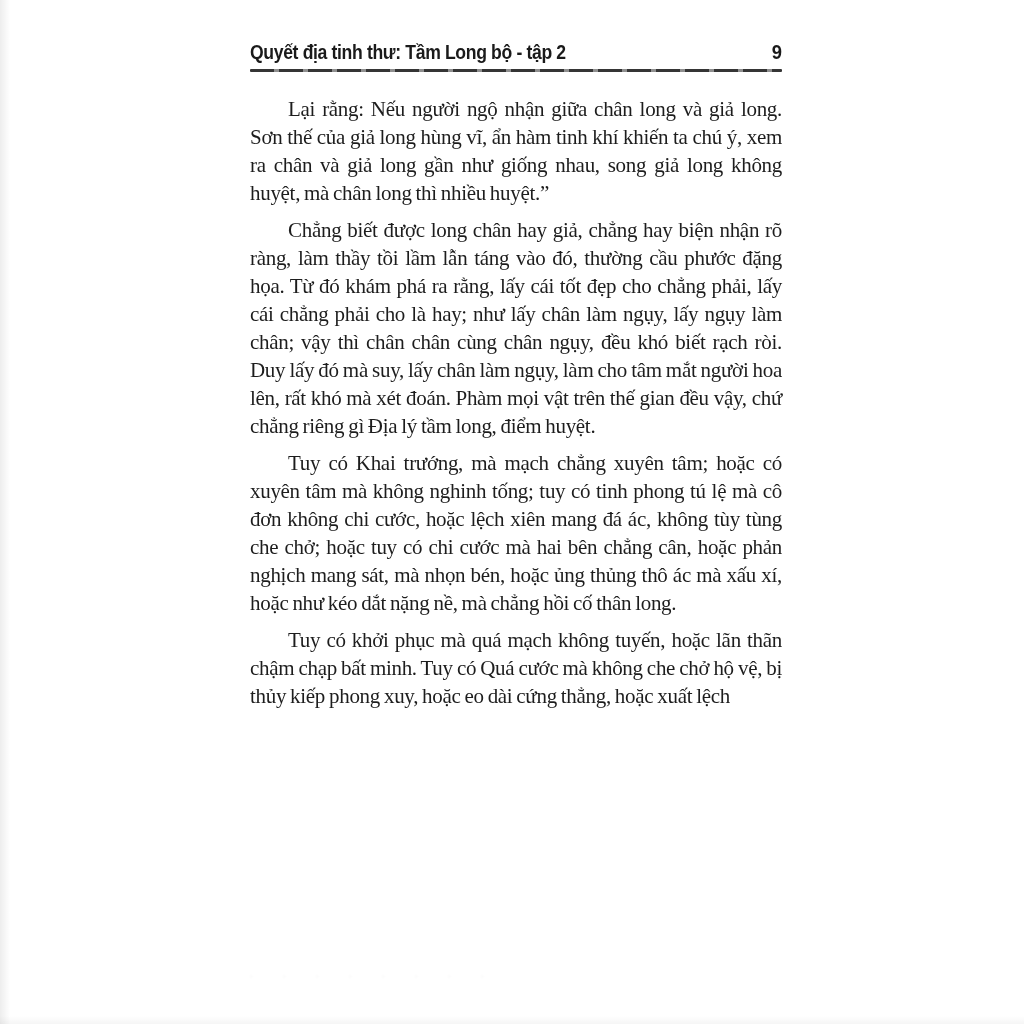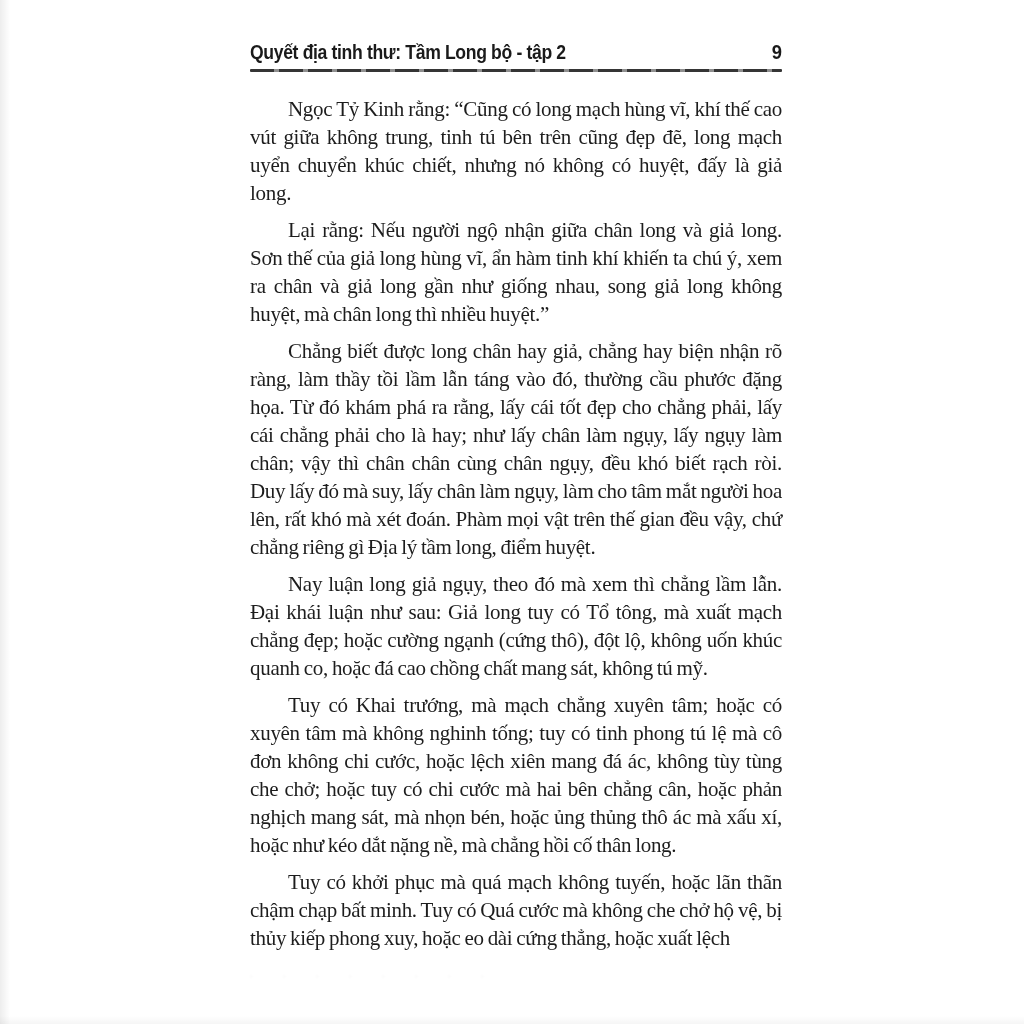--- a/index.html
+++ b/index.html
@@ -106,24 +106,22 @@
   <div class="content">
 
     <div class="hdr">
       <span class="hdr-title">Quyết địa tinh thư: Tầm Long bộ - tập 2</span>
       <span class="hdr-page">9</span>
     </div>
 
     <div class="hdr-rule"></div>
 
     <div class="body-text">
-      <p>Ngọc Tỷ Kinh rằng: “Cũng có long mạch hùng vĩ, khí thế cao vút giữa không trung, tinh tú bên trên cũng đẹp đẽ, long mạch uyển chuyển khúc chiết, nhưng nó không có huyệt, đấy là giả long.</p>
       <p>Lại rằng: Nếu người ngộ nhận giữa chân long và giả long. Sơn thế của giả long hùng vĩ, ẩn hàm tinh khí khiến ta chú ý, xem ra chân và giả long gần như giống nhau, song giả long không huyệt, mà chân long thì nhiều huyệt.”</p>
       <p>Chẳng biết được long chân hay giả, chẳng hay biện nhận rõ ràng, làm thầy tồi lầm lẫn táng vào đó, thường cầu phước đặng họa. Từ đó khám phá ra rằng, lấy cái tốt đẹp cho chẳng phải, lấy cái chẳng phải cho là hay; như lấy chân làm ngụy, lấy ngụy làm chân; vậy thì chân chân cùng chân ngụy, đều khó biết rạch ròi. Duy lấy đó mà suy, lấy chân làm ngụy, làm cho tâm mắt người hoa lên, rất khó mà xét đoán. Phàm mọi vật trên thế gian đều vậy, chứ chẳng riêng gì Địa lý tầm long, điểm huyệt.</p>
-      <p>Nay luận long giả ngụy, theo đó mà xem thì chẳng lầm lẫn. Đại khái luận như sau: Giả long tuy có Tổ tông, mà xuất mạch chẳng đẹp; hoặc cường ngạnh (cứng thô), đột lộ, không uốn khúc quanh co, hoặc đá cao chồng chất mang sát, không tú mỹ.</p>
       <p>Tuy có Khai trướng, mà mạch chẳng xuyên tâm; hoặc có xuyên tâm mà không nghinh tống; tuy có tinh phong tú lệ mà cô đơn không chi cước, hoặc lệch xiên mang đá ác, không tùy tùng che chở; hoặc tuy có chi cước mà hai bên chẳng cân, hoặc phản nghịch mang sát, mà nhọn bén, hoặc ủng thủng thô ác mà xấu xí, hoặc như kéo dắt nặng nề, mà chẳng hồi cố thân long.</p>
       <p>Tuy có khởi phục mà quá mạch không tuyến, hoặc lãn thãn chậm chạp bất minh. Tuy có Quá cước mà không che chở hộ vệ, bị thủy kiếp phong xuy, hoặc eo dài cứng thẳng, hoặc xuất lệch</p>
     </div>
 
   </div>
 
   <div class="ghost-row">. . . . . . . .</div>
 </div>
 
 </body></html>

